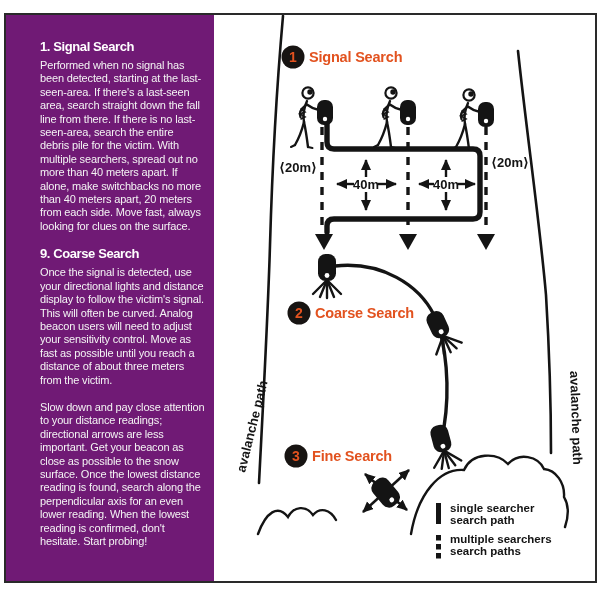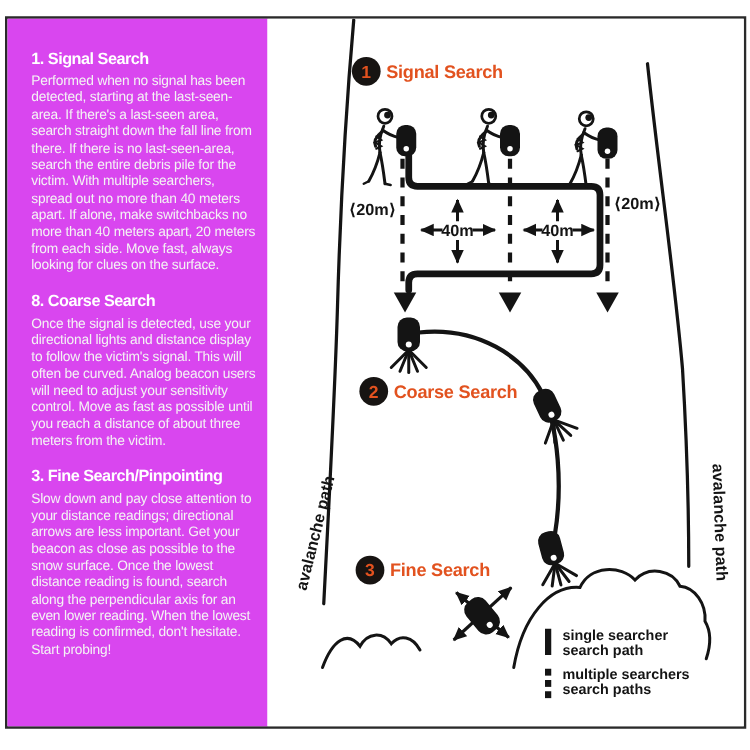--- a/index.html
+++ b/index.html
@@ -1,43 +1,42 @@
 <!DOCTYPE html>
 <html><head>
 <meta charset="utf-8">
 <style>
   html,body{margin:0;padding:0;background:#ffffff;}
   .canvas{position:relative;width:600px;height:600px;background:#ffffff;overflow:hidden;
           font-family:"Liberation Sans",sans-serif;}
   .frame{position:absolute;left:4px;top:13px;width:593px;height:570px;
          border:2px solid #2a2a2a;box-sizing:border-box;display:flex;background:#fff;}
-  .panel{width:208px;flex:0 0 208px;background:#d946ef;color:#fbfbfb;
-         padding:25px 9px 18px 19px;box-sizing:border-box;}
+  .panel{width:208px;flex:0 0 208px;background:#701a75;color:#fbfbfb;
+         padding:25px 9px 18px 34px;box-sizing:border-box;}
   .panel h2{font-size:13px;line-height:14px;font-weight:bold;letter-spacing:-0.4px;
             margin:0 0 5px 0;color:#ffffff;}
   .panel p{font-size:11px;line-height:13.4px;font-weight:normal;letter-spacing:-0.15px;
            margin:0 0 14px 0;color:#f4f4f4;}
   .diagram{position:relative;flex:1;background:#ffffff;}
   .diagram svg{position:absolute;left:0;top:0;}
   .svgtxt{font-family:"Liberation Sans","DejaVu Sans",sans-serif;font-weight:bold;fill:#141414;}
   .orange{fill:#e2521f;}
   .ink{stroke:#141414;}
 </style>
 </head>
 <body>
 
 <div class="canvas">
   <div class="frame">
 
     <aside class="panel">
       <h2>1. Signal Search</h2>
       <p>Performed when no signal has been detected, starting at the last-seen-area. If there's a last-seen area, search straight down the fall line from there. If there is no last-seen-area, search the entire debris pile for the victim. With multiple searchers, spread out no more than 40 meters apart. If alone, make switchbacks no more than 40 meters apart, 20 meters from each side. Move fast, always looking for clues on the surface.</p>
-      <h2>8. Coarse Search</h2>
+      <h2>9. Coarse Search</h2>
       <p>Once the signal is detected, use your directional lights and distance display to follow the victim's signal. This will often be curved. Analog beacon users will need to adjust your sensitivity control. Move as fast as possible until you reach a distance of about three meters from the victim.</p>
-      <h2>3. Fine Search/Pinpointing</h2>
       <p>Slow down and pay close attention to your distance readings; directional arrows are less important. Get your beacon as close as possible to the snow surface. Once the lowest distance reading is found, search along the perpendicular axis for an even lower reading. When the lowest reading is confirmed, don't hesitate. Start probing!</p>
     </aside>
 
     <div class="diagram">
       <svg width="385" height="568" viewBox="0 0 385 568">
         <defs>
           <marker id="ah" orient="auto-start-reverse" markerUnits="userSpaceOnUse" markerWidth="13" markerHeight="12" refX="10" refY="5">
             <path d="M0,0 L11,5 L0,10 z" fill="#141414"></path>
           </marker>
 

